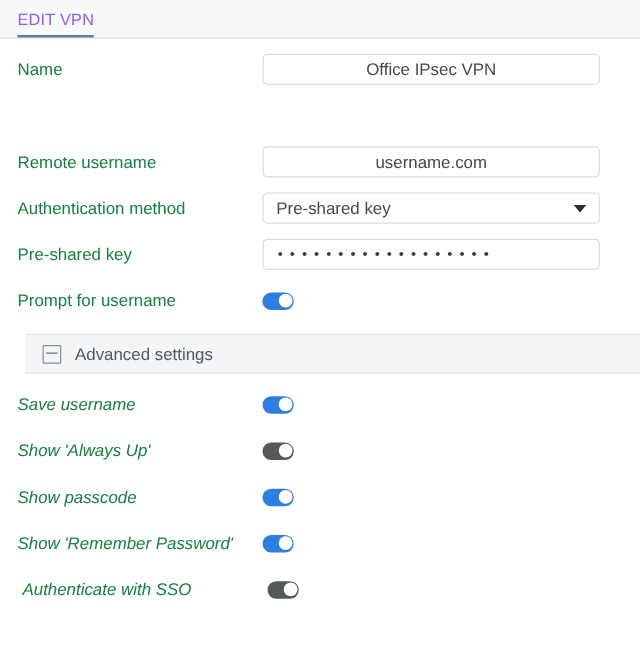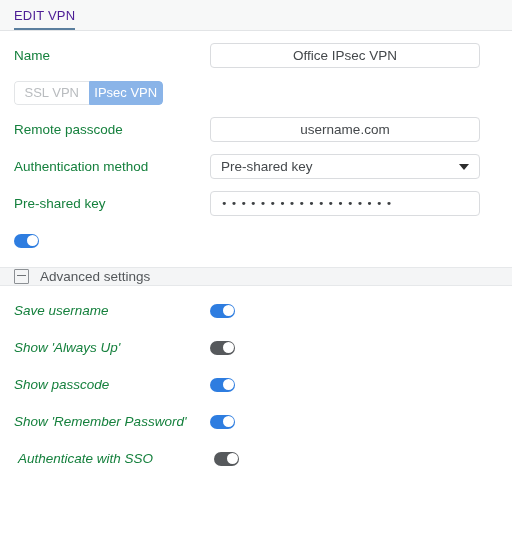--- a/index.html
+++ b/index.html
@@ -24,21 +24,21 @@
     display: flex;
     align-items: flex-start;
     box-sizing: border-box;
   }
   .tab {
     margin-left: 14px;
     margin-top: 8px;
     padding-bottom: 5px;
     font-size: 13px;
     letter-spacing: .2px;
-    color: #4c1d95;
+    color: #8b5cf6;
     border-bottom: 2px solid #5b7f9e;
     line-height: 15px;
   }
 
   
   .form {
     padding-top: 6px;
   }
   .row {
     display: flex;
@@ -159,29 +159,30 @@
     height: 11px;
     border-radius: 50%;
     background: #ffffff;
     right: 1.5px;
   }
   .toggle.on  { background: #2e7de0; }
   .toggle.off { background: #56595c; }
 
   
   .section-band {
-    height: 19px;
+    height: 32px;
     background: #f4f5f6;
     border-top: 1px solid #e6e8ea;
     border-bottom: 1px solid #e6e8ea;
     display: flex;
     align-items: center;
     padding-left: 14px;
     box-sizing: border-box;
     margin-top: 8px;
+    margin-left: 20px;
   }
   .collapse-icon {
     width: 13px;
     height: 13px;
     border: 1px solid #8c9094;
     border-radius: 1px;
     position: relative;
     flex: 0 0 auto;
   }
   .collapse-icon::before {
@@ -212,30 +213,24 @@
 <div class="form">
 
   <div class="row">
     <div class="label">Name</div>
     <div class="control">
       <div class="textbox">Office IPsec VPN</div>
     </div>
   </div>
 
   <div class="row">
-    <div class="control">
-      <div class="segmented">
-        <div class="seg off">SSL VPN</div>
-        <div class="seg on">IPsec VPN</div>
-      </div>
-    </div>
-  </div>
-
-  <div class="row">
-    <div class="label">Remote passcode</div>
+  </div>
+
+  <div class="row">
+    <div class="label">Remote username</div>
     <div class="control">
       <div class="textbox">username.com</div>
     </div>
   </div>
 
   <div class="row">
     <div class="label">Authentication method</div>
     <div class="control">
       <div class="select">
         <span class="sel-value">Pre-shared key</span>
@@ -247,20 +242,21 @@
   <div class="row">
     <div class="label">Pre-shared key</div>
     <div class="control">
       <div class="textbox left">
         <span class="dots">••••••••••••••••••</span>
       </div>
     </div>
   </div>
 
   <div class="row">
+    <div class="label">Prompt for username</div>
     <div class="control">
       <div class="toggle on">
         <span class="knob"></span>
       </div>
     </div>
   </div>
 </div>
 
 <div class="section-band">
   <span class="collapse-icon"></span>

